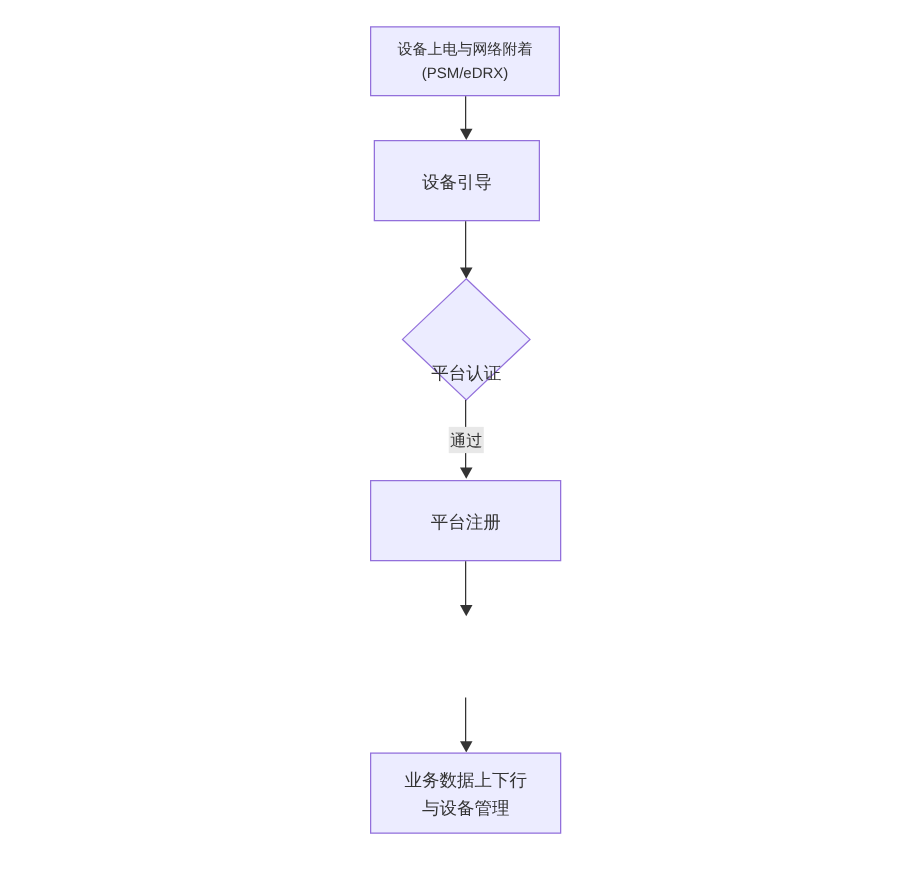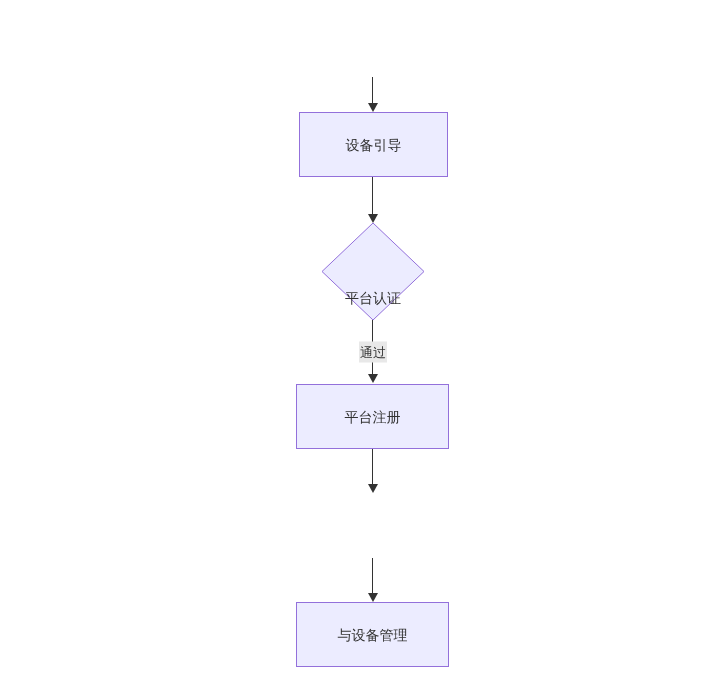--- a/index.html
+++ b/index.html
@@ -76,25 +76,29 @@
     line-height: 17px;
     padding: 2px 1px;
     white-space: nowrap;
   }
 </style>
 </head>
 <body>
 
 <div class="canvas">
 
+  <div class="node small" style="left:296px; top:21px; width:152px; height:56px;">
+    <div class="line">设备上电与网络附着</div>
+    <div class="line">(PSM/eDRX)</div>
+  </div>
 
   <div class="edge-line" style="left:372px; top:77px; height:27px;"></div>
   <div class="arrow-head" style="left:368px; top:103px;"></div>
 
-  <div class="node" style="left:299px; top:112px; width:149px; height:65px;align-items:center;">
+  <div class="node" style="left:299px; top:112px; width:133px; height:65px;align-items:center;">
     <div class="line">设备引导</div>
   </div>
 
   <div class="edge-line" style="left:372px; top:177px; height:38px;"></div>
   <div class="arrow-head" style="left:368px; top:214px;"></div>
 
   <svg class="diamond" style="left:321px; top:222px;" width="104" height="99" aria-hidden="true">
     <polygon points="52,1 103,49.5 52,98 1,49.5"></polygon>
   </svg>
   <div class="diamond-label" style="left:373px; top:271px;margin-top:28px;">平台认证</div>
@@ -108,16 +112,17 @@
   </div>
 
   <div class="edge-line" style="left:372px; top:449px; height:36px;"></div>
   <div class="arrow-head" style="left:368px; top:484px;"></div>
 
 
   <div class="edge-line" style="left:372px; top:558px; height:36px;"></div>
   <div class="arrow-head" style="left:368px; top:593px;"></div>
 
   <div class="node" style="left:296px; top:602px; width:153px; height:65px;">
+    <div class="line">业务数据上下行</div>
     <div class="line">与设备管理</div>
   </div>
 
 </div>
 
 </body></html>

